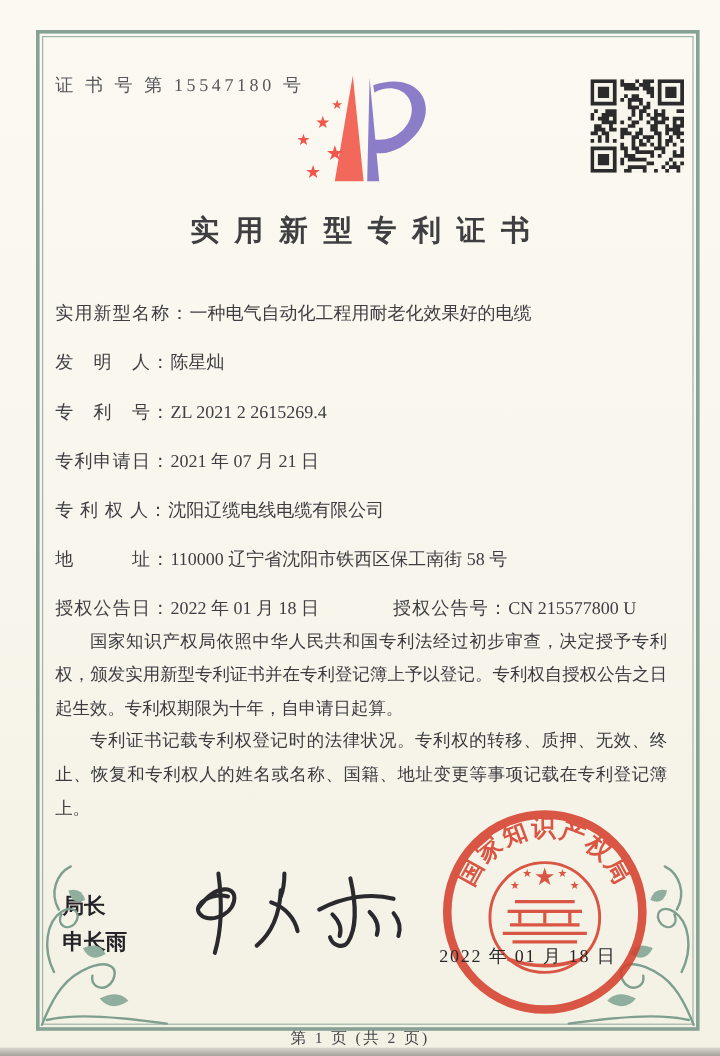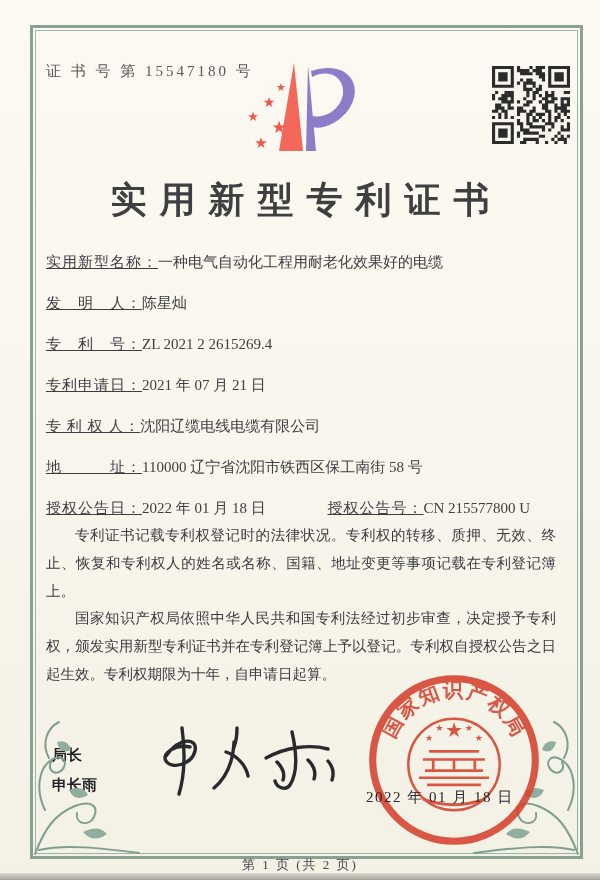--- a/index.html
+++ b/index.html
@@ -10,31 +10,31 @@
   .photo-edge{position:absolute;left:0;right:0;bottom:0;height:7px;
         background:linear-gradient(180deg,#d9d7cd,#a5a39a);}
   .frame{position:absolute;left:30px;top:25px;right:17px;bottom:21px;
         border:3px solid #87a294;}
   .frame::after{content:"";position:absolute;inset:2px;border:1px solid #9db5a8;}
   .cert-no{position:absolute;left:46px;top:62px;font-size:15px;letter-spacing:3px;
         color:#57575b;text-align:center;}
   .logo{position:absolute;left:237px;top:55px;width:128px;height:104px;}
   .qr{position:absolute;left:492px;top:66px;width:78px;height:78px;}
   .title{position:absolute;left:0;right:0;top:176px;text-align:center;
-        font-size:36px;font-weight:600;letter-spacing:13px;text-indent:13px;color:#3f3f42;}
+        font-size:24px;font-weight:600;letter-spacing:13px;text-indent:13px;color:#3f3f42;}
   .fields{position:absolute;left:46px;right:38px;top:250px;font-size:15px;color:#3d3d42;}
   .row{margin-bottom:17px;line-height:24px;white-space:nowrap;}
-  .row .lbl{letter-spacing:1px;text-decoration:underline;}
+  .row .lbl{letter-spacing:1px;}
   .pair2{margin-left:58px;}
   .paragraphs{position:absolute;left:46px;right:44px;top:522px;font-size:14.5px;
         line-height:1.92;color:#3b3b40;text-align:justify;}
   .paragraphs p{margin:0;text-indent:2em;}
   .signer{position:absolute;left:52px;top:740px;
         font-family:"Liberation Sans","DejaVu Sans",sans-serif;
-        font-size:15px;font-weight:700;color:#242428;line-height:30px;}
+        font-size:18px;font-weight:700;color:#242428;line-height:30px;}
   .signature{position:absolute;left:138px;top:716px;width:215px;height:95px;z-index:4;}
   .seal{position:absolute;left:360px;top:666px;width:188px;height:188px;opacity:.88;z-index:3;}
   .seal-date{position:absolute;left:366px;top:788px;font-size:15px;letter-spacing:1.5px;
         color:#28282c;z-index:5;}
   .footer{position:absolute;left:0;right:0;top:836px;text-align:center;
         font-size:13px;letter-spacing:2px;color:#46464a;margin-top:20px;}
   .ornament{position:absolute;width:112px;height:138px;z-index:2;}
   .orn-left{left:31px;bottom:22px;}
   .orn-right{right:18px;bottom:22px;transform:scaleX(-1);}
 </style>
@@ -107,22 +107,22 @@
     <div class="row">
       <span class="lbl">地　　　址：</span><span>110000 辽宁省沈阳市铁西区保工南街 58 号</span>
     </div>
     <div class="row">
       <span><span class="lbl">授权公告日：</span><span>2022 年 01 月 18 日</span></span>
       <span class="pair2"><span class="lbl">授权公告号：</span><span>CN 215577800 U</span></span>
     </div>
   </div>
 
   <div class="paragraphs">
+    <p>国家知识产权局依照中华人民共和国专利法经过初步审查，决定授予专利权，颁发实用新型专利证书并在专利登记簿上予以登记。专利权自授权公告之日起生效。专利权期限为十年，自申请日起算。</p>
     <p>专利证书记载专利权登记时的法律状况。专利权的转移、质押、无效、终止、恢复和专利权人的姓名或名称、国籍、地址变更等事项记载在专利登记簿上。</p>
-    <p>国家知识产权局依照中华人民共和国专利法经过初步审查，决定授予专利权，颁发实用新型专利证书并在专利登记簿上予以登记。专利权自授权公告之日起生效。专利权期限为十年，自申请日起算。</p>
   </div>
 
   <div class="signer">
     <div>局长</div>
     <div>申长雨</div>
   </div>
 
   <svg class="signature" viewBox="0 0 215 95">
     <g fill="none" stroke="#2a2a2e" stroke-width="3.4" stroke-linecap="round" stroke-linejoin="round">
       <path d="M28,40 C42,20 60,22 57,35 C54,48 34,54 28,45 C23,37 38,28 52,31"></path>

